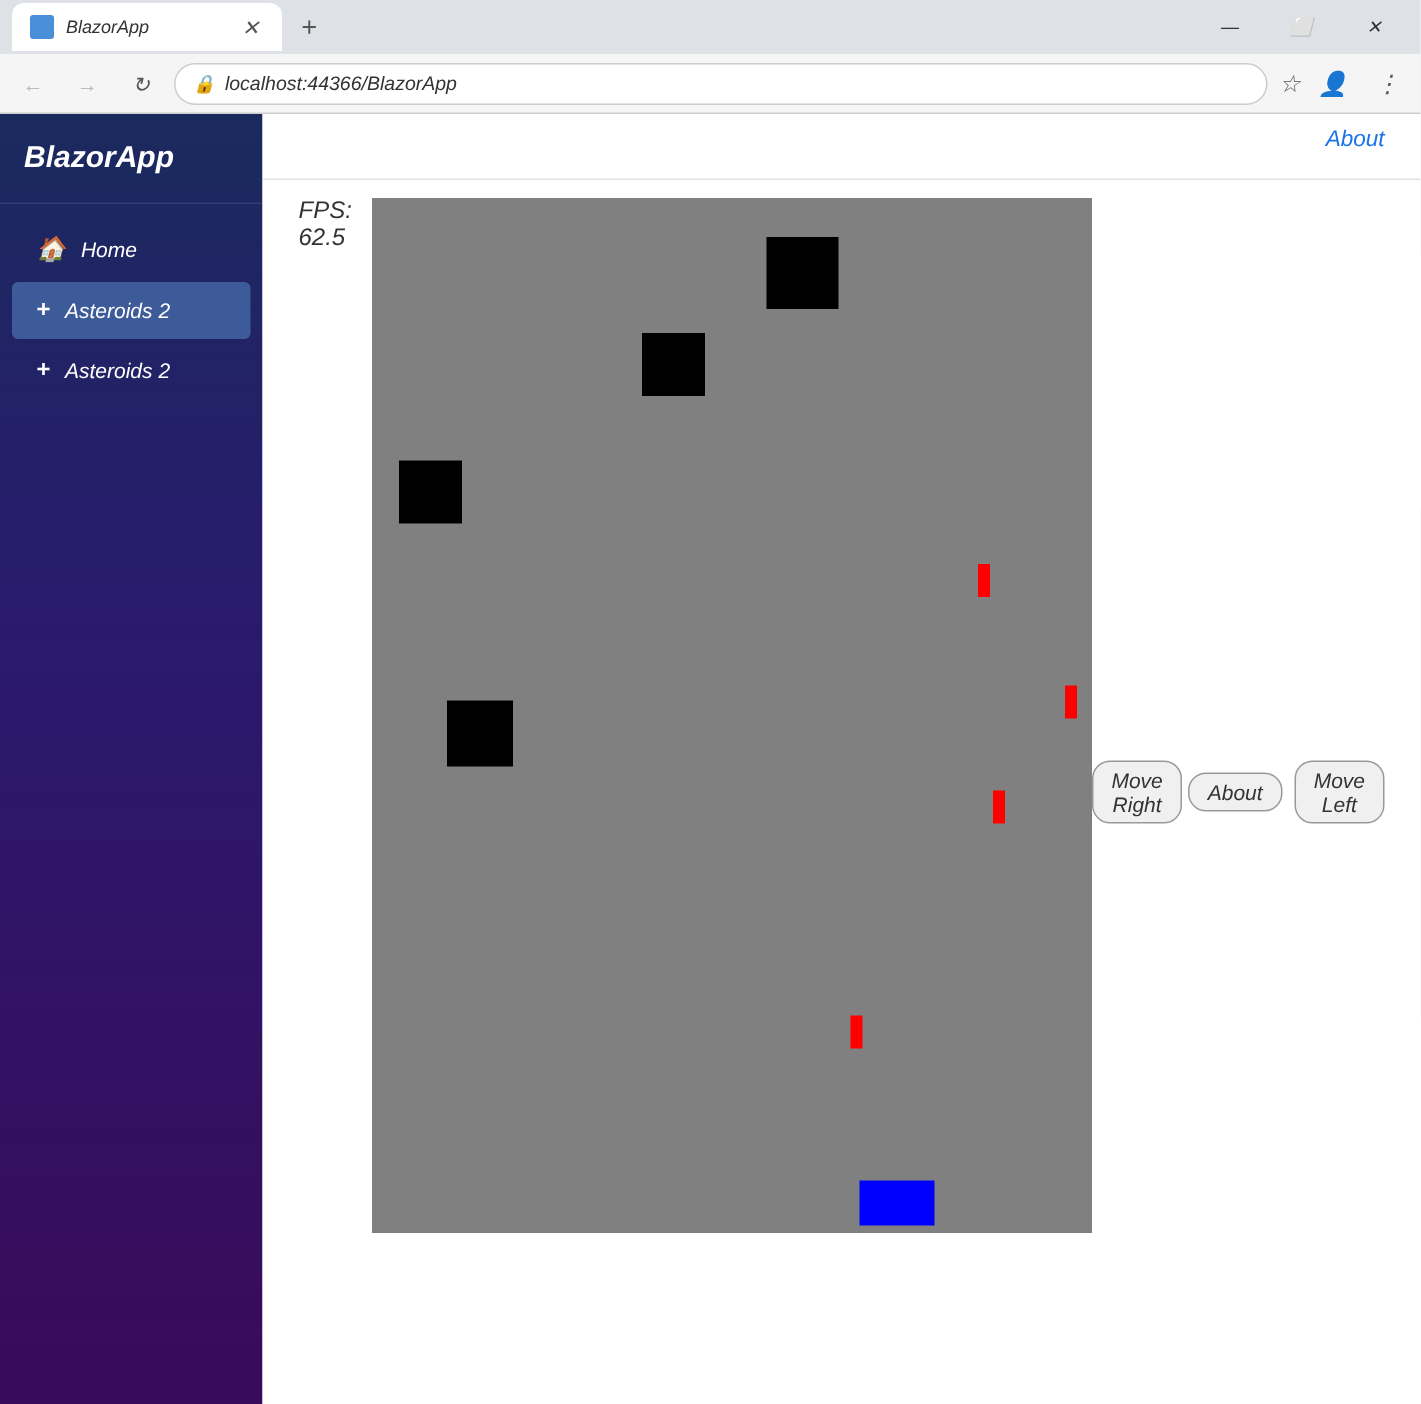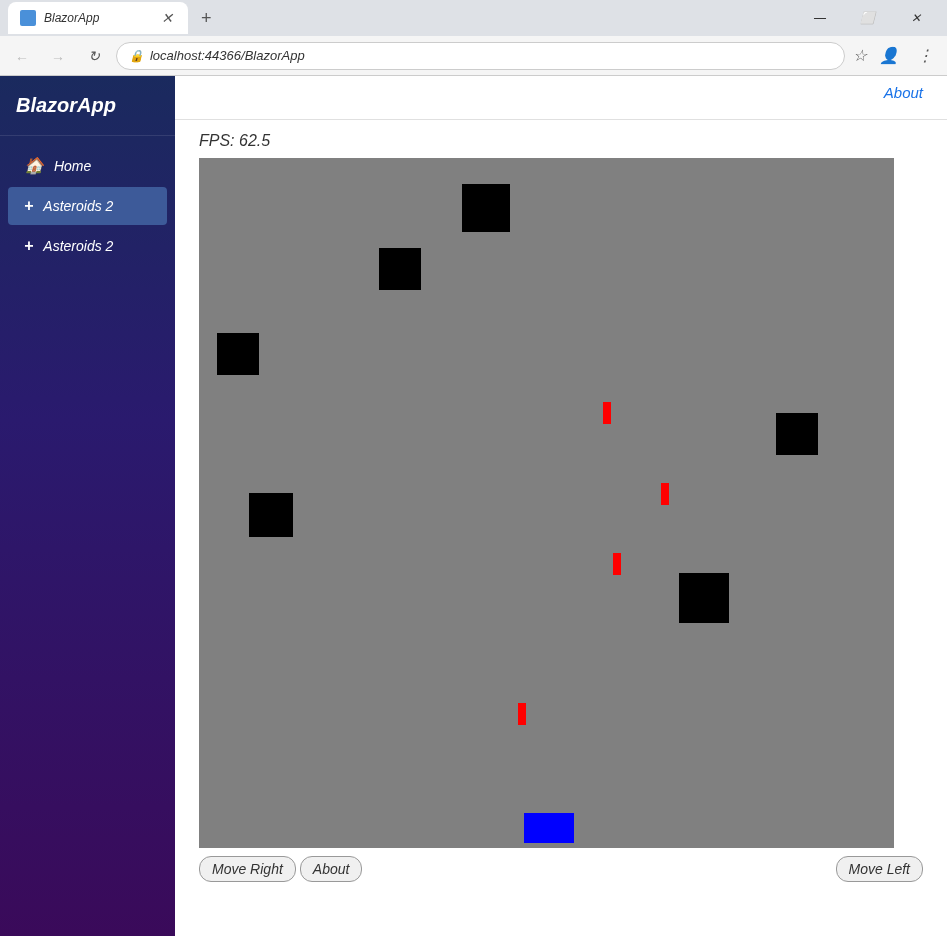--- a/index.html
+++ b/index.html
@@ -194,21 +194,20 @@
       color: #1a73e8;
       text-decoration: none;
       font-size: 15px;
       cursor: pointer;
     }
 
     .game-area {
       padding: 12px 24px;
       flex: 1;
       display: flex;
-      flex-direction: column;
     }
     .fps-display {
       font-size: 16px;
       color: #333;
       margin-bottom: 8px;
     }
     .game-canvas {
       width: 695px;
       height: 690px;
       background: #808080;

